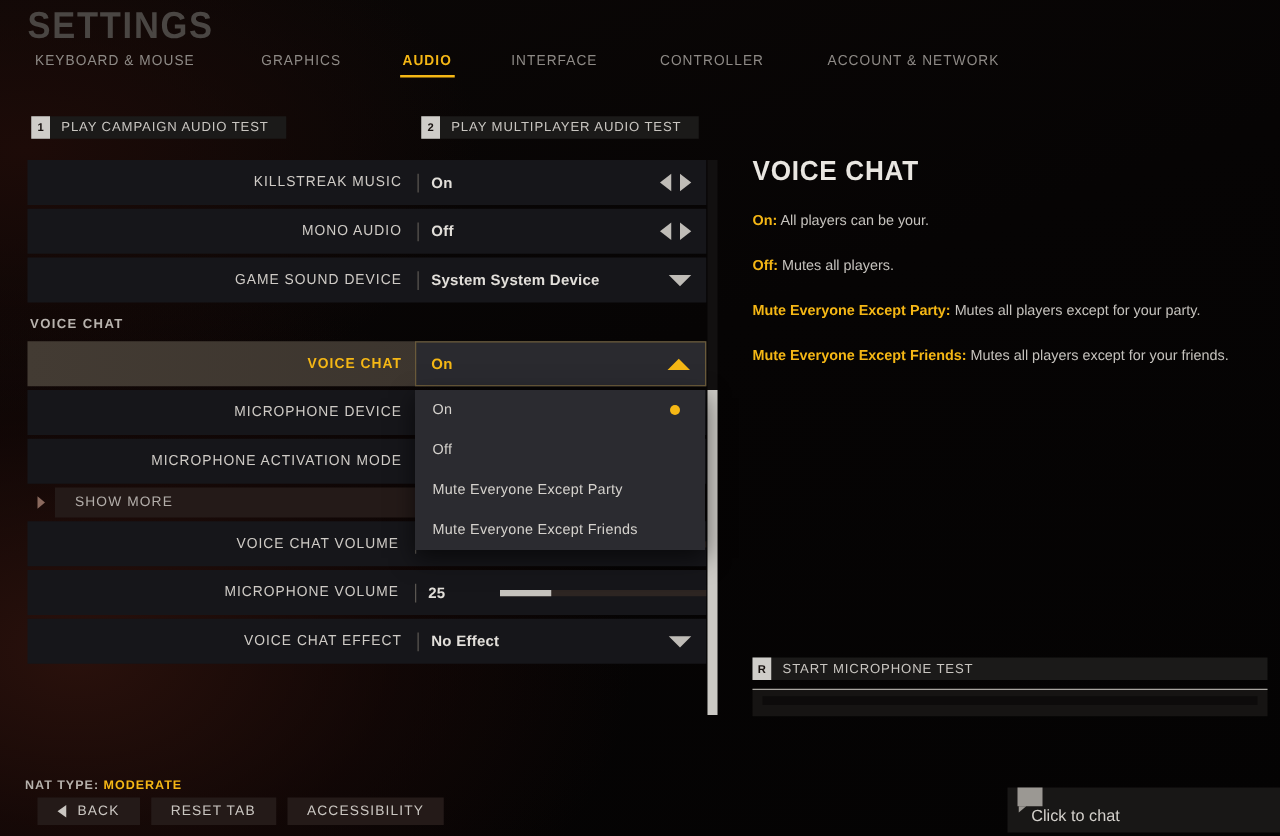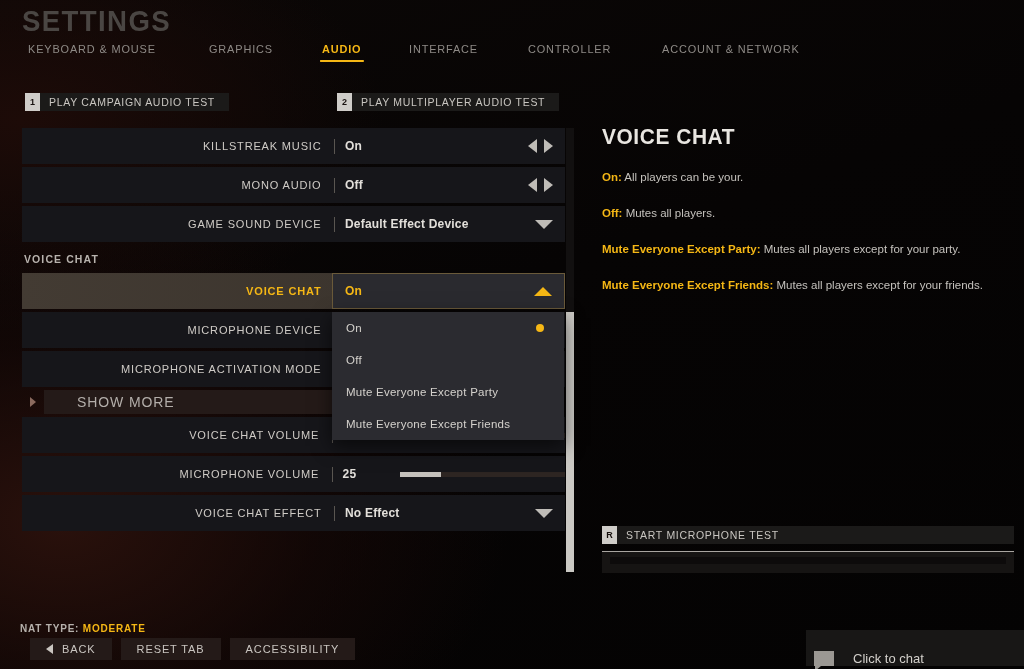--- a/index.html
+++ b/index.html
@@ -186,24 +186,24 @@
   }
   .showmore-inner {
     margin-left: 22px;
     width: 500px;
     height: 24px;
     background: #241a18;
     display: flex;
     align-items: center;
   }
   .showmore-inner span {
-    font-size: 14px;
+    font-size: 11px;
     letter-spacing: 0.9px;
     color: #b3aeaa;
-    padding-left: 33px;
+    padding-left: 16px;
   }
   .showmore .tri-small-right { position: absolute; left: 8px; top: 7px; }
 
   
   .slider {
     position: relative;
     margin-left: 44px;
     width: 166px;
     height: 5px;
     background: #2d2522;
@@ -329,22 +329,23 @@
   }
 
   #chat-bar {
     position: absolute;
     left: 806px;
     top: 630px;
     width: 218px;
     height: 36px;
     background: #181716;
     display: flex;
-    align-items: flex-end;
-    cursor: pointer;
+    align-items: flex-start;
+    cursor: pointer;
+    flex-direction: column;
   }
   #chat-icon {
     width: 20px; height: 15px;
     background: #9b9893;
     margin-left: 8px;
     position: relative;
   }
   #chat-icon::after {
     content: "";
     position: absolute;
@@ -404,21 +405,21 @@
       <div class="value">Off</div>
       <div class="arrows">
         <div class="tri tri-left"></div>
         <div class="tri tri-right"></div>
       </div>
     </div>
 
     <div class="row">
       <div class="label">GAME SOUND DEVICE</div>
       <div class="divider"></div>
-      <div class="value">Default Effect Device</div>
+      <div class="value">System System Device</div>
       <div class="chev">
         <div class="tri tri-down"></div>
       </div>
     </div>
 
     <div class="section-head">VOICE CHAT</div>
 
     <div class="row selected">
       <div class="label">VOICE CHAT</div>
       <div class="row open-control">

